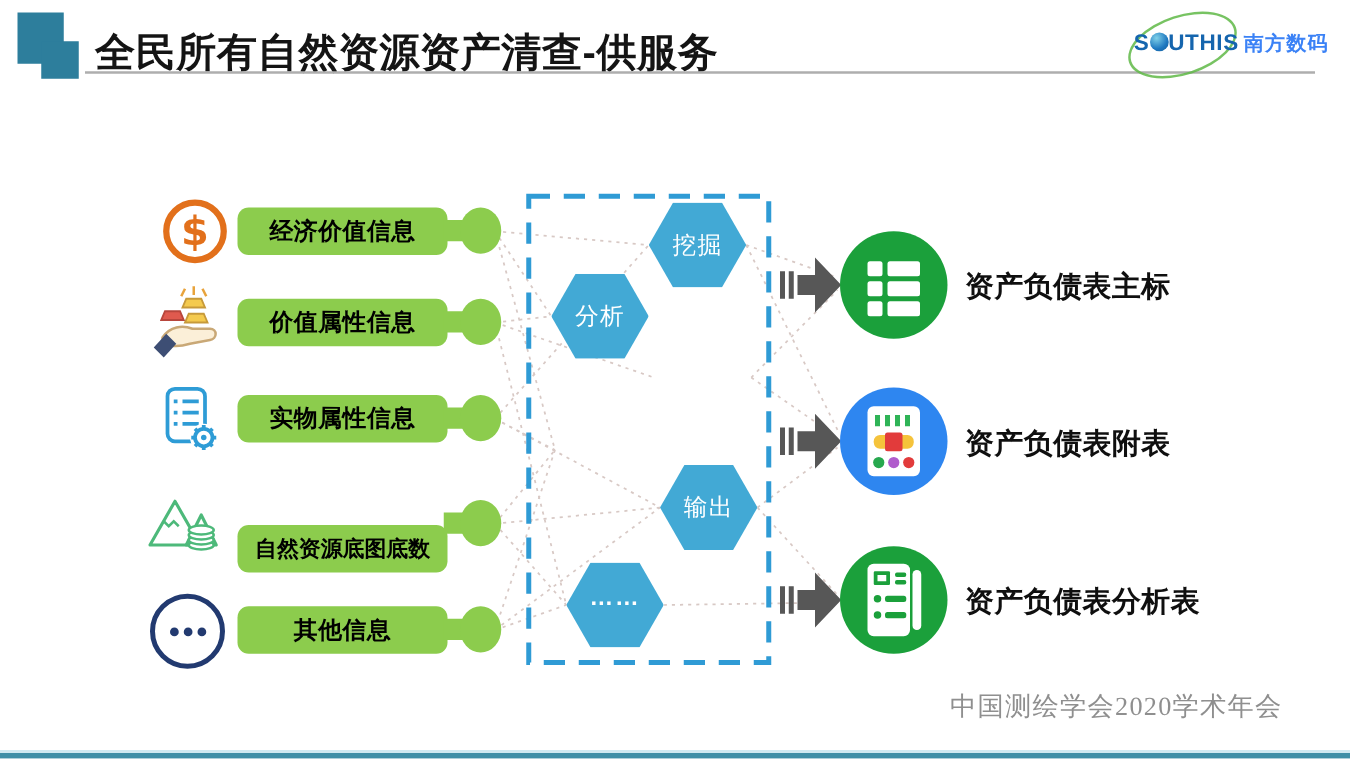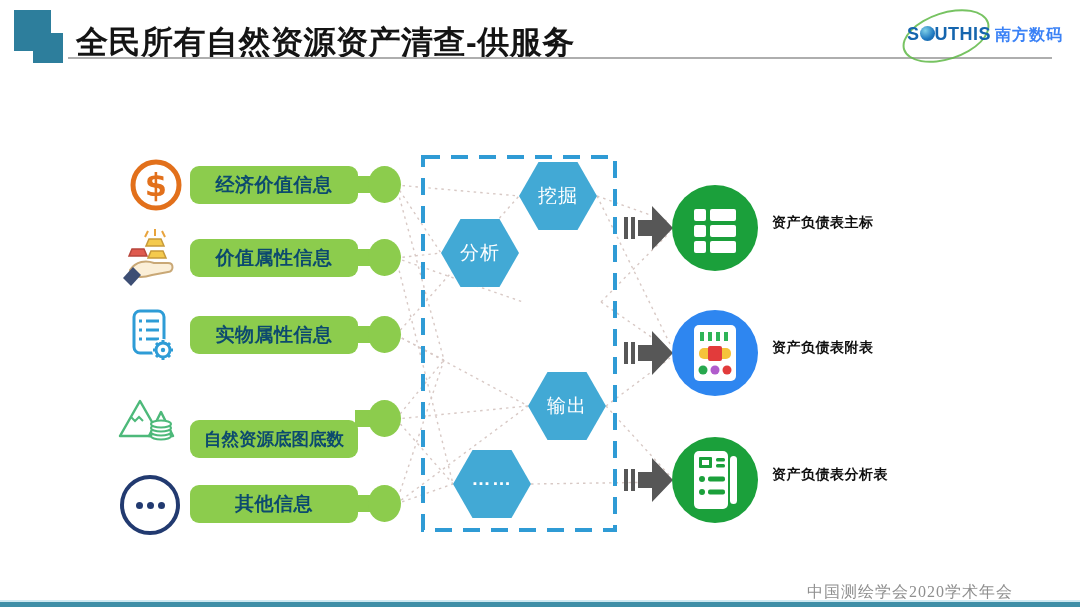--- a/index.html
+++ b/index.html
@@ -19,45 +19,45 @@
   .logo-text{position:absolute;left:14px;top:6px;font-size:18px;font-weight:700;color:#1565AE;letter-spacing:.5px;}
   .logo-o{display:inline-block;width:15px;height:15px;border-radius:50%;vertical-align:-1px;
           background:radial-gradient(circle at 35% 30%,#7fd0e8,#1e78c0 60%,#145a96);}
   .logo-cn{font-size:16px;font-weight:700;color:#3b82f6;margin-left:4px;letter-spacing:1px;}
 
   
   .input-row{position:absolute;left:0;width:420px;height:0;}
   .row-icon{position:absolute;}
   .input-bar{position:absolute;left:190px;width:168px;height:38px;background:#8CCC4D;border-radius:9px;
              display:flex;align-items:center;justify-content:center;
-             font-size:19px;font-weight:600;color:#0c4a6e;letter-spacing:.5px;}
+             font-size:19px;font-weight:600;color:#000000;letter-spacing:.5px;}
   .input-bar.wide{font-size:17.5px;letter-spacing:0;}
   .bar-neck{position:absolute;left:355px;width:16px;height:17px;background:#8CCC4D;}
   .bar-knob{position:absolute;left:368px;width:33px;height:37px;background:#8CCC4D;border-radius:50%;}
 
   .ellipsis-circle{width:52px;height:52px;border:4px solid #223A70;border-radius:50%;
                    display:flex;align-items:center;justify-content:center;gap:4px;}
   .ellipsis-circle i{width:7px;height:7px;border-radius:50%;background:#223A70;}
 
   
   .hex{position:absolute;width:78px;height:68px;background:#42A9D5;
        clip-path:polygon(0 50%,25% 0,75% 0,100% 50%,75% 100%,25% 100%);
        display:flex;align-items:center;justify-content:center;
        color:#fff;font-size:19px;letter-spacing:1px;}
   .hex .dots{font-weight:700;letter-spacing:1.5px;transform:translateY(-5px);}
 
   
   .out-circle{position:absolute;left:672px;width:86px;height:86px;border-radius:50%;}
   .out-circle.green{background:#1BA03B;}
   .out-circle.blue{background:#2E86F0;}
-  .out-label{position:absolute;left:772px;font-size:14px;font-weight:700;color:#0f0f0f;letter-spacing:.5px;text-align:center;}
-
-  
-  .conference{position:absolute;left:760px;top:582px;font-family:"Liberation Serif","DejaVu Serif",serif;
-              font-size:16px;color:#8F8F8F;letter-spacing:1px;margin-left:47px;}
+  .out-label{position:absolute;left:772px;font-size:23px;font-weight:700;color:#0f0f0f;letter-spacing:.5px;text-align:center;}
+
+  
+  .conference{position:absolute;left:760px;top:551px;font-family:"Liberation Serif","DejaVu Serif",serif;
+              font-size:21px;color:#8F8F8F;letter-spacing:1px;}
   .bottom-bar{position:absolute;left:0;bottom:0;width:1080px;height:8px;
               background:linear-gradient(#ffffff 0 1px,#cfe9f1 1px 3px,#3F8FA7 3px 100%);}
 
   svg{display:block;}
   .layer{position:absolute;left:0;top:0;}
 </style>
 </head>
 <body>
 
 <div class="slide">

